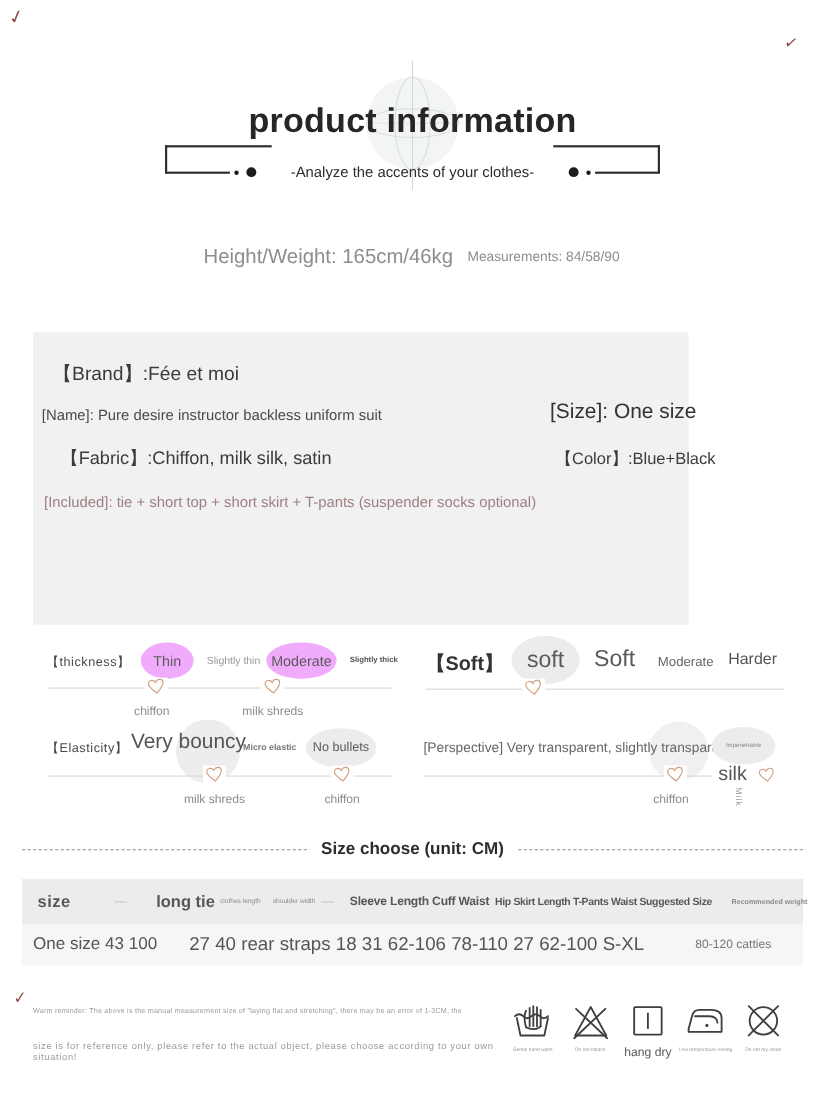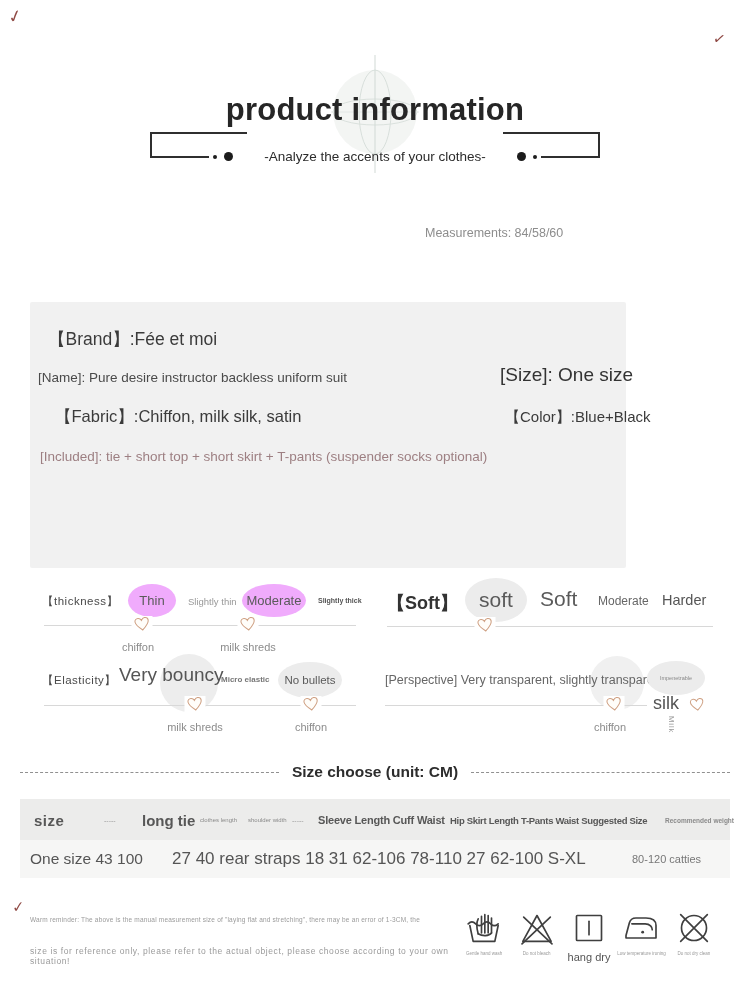--- a/index.html
+++ b/index.html
@@ -125,21 +125,22 @@
   <div class="dot dot-s" style="left:213px; top:155px;"></div>
   <div class="dot dot-b" style="left:224px; top:152px;"></div>
   <div class="brk-r"></div>
   <div class="brk-r-b"></div>
   <div class="dot dot-b" style="left:517px; top:152px;"></div>
   <div class="dot dot-s" style="left:533px; top:155px;"></div>
 
   <h1 class="page-title">product information</h1>
   <div class="page-subtitle">-Analyze the accents of your clothes-</div>
 
-  <div class="stat-me">Measurements: 84/58/60</div>
+  <div class="stat-hw">Height/Weight: 165cm/46kg</div>
+  <div class="stat-me">Measurements: 84/58/90</div>
 
   <div class="info-box">
     <span class="pi-brand">【Brand】:Fée et moi</span>
     <span class="pi-name">[Name]: Pure desire instructor backless uniform suit</span>
     <span class="pi-size">[Size]: One size</span>
     <span class="pi-fabric">【Fabric】:Chiffon, milk silk, satin</span>
     <span class="pi-color">【Color】:Blue+Black</span>
     <span class="pi-incl">[Included]: tie + short top + short skirt + T-pants (suspender socks optional)</span>
   </div>
 

